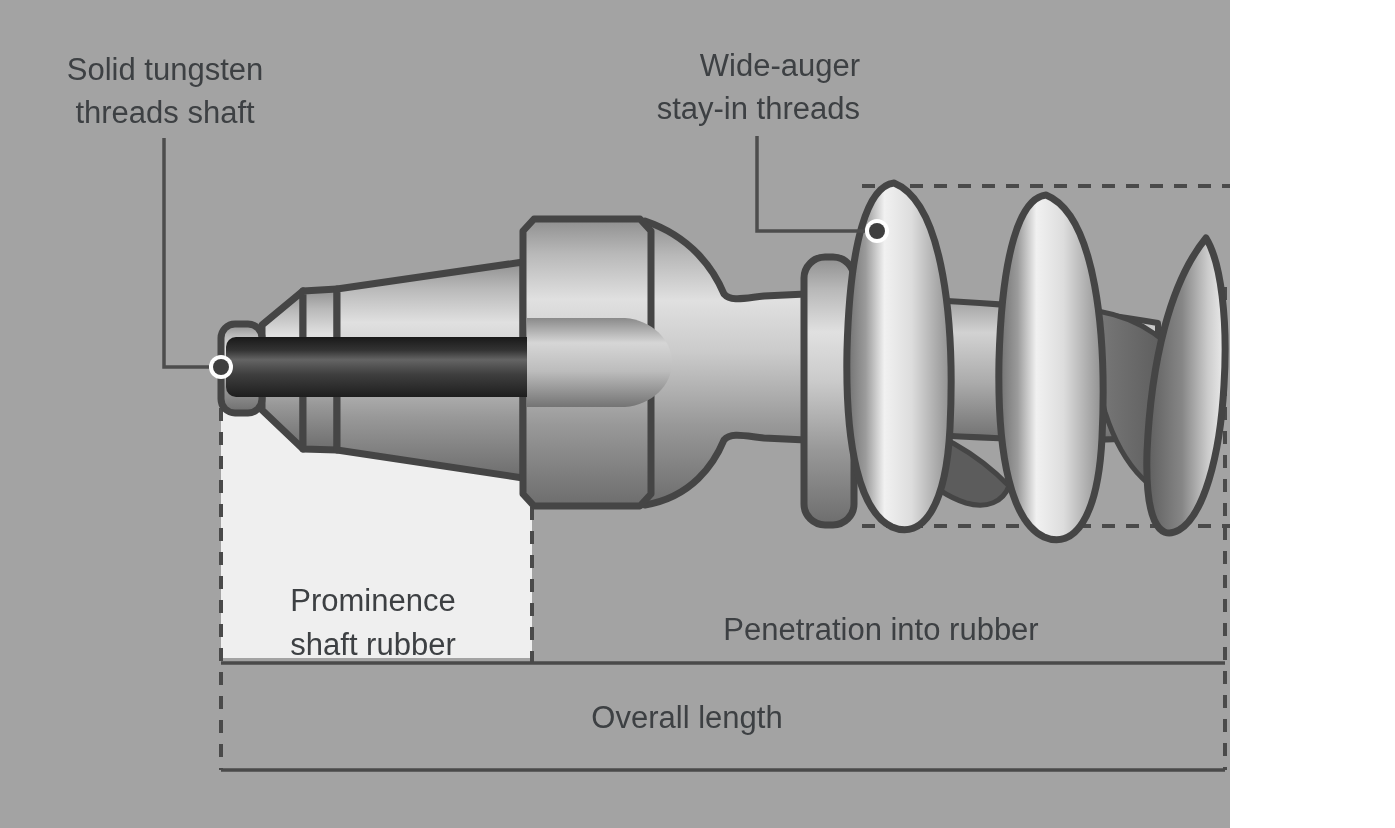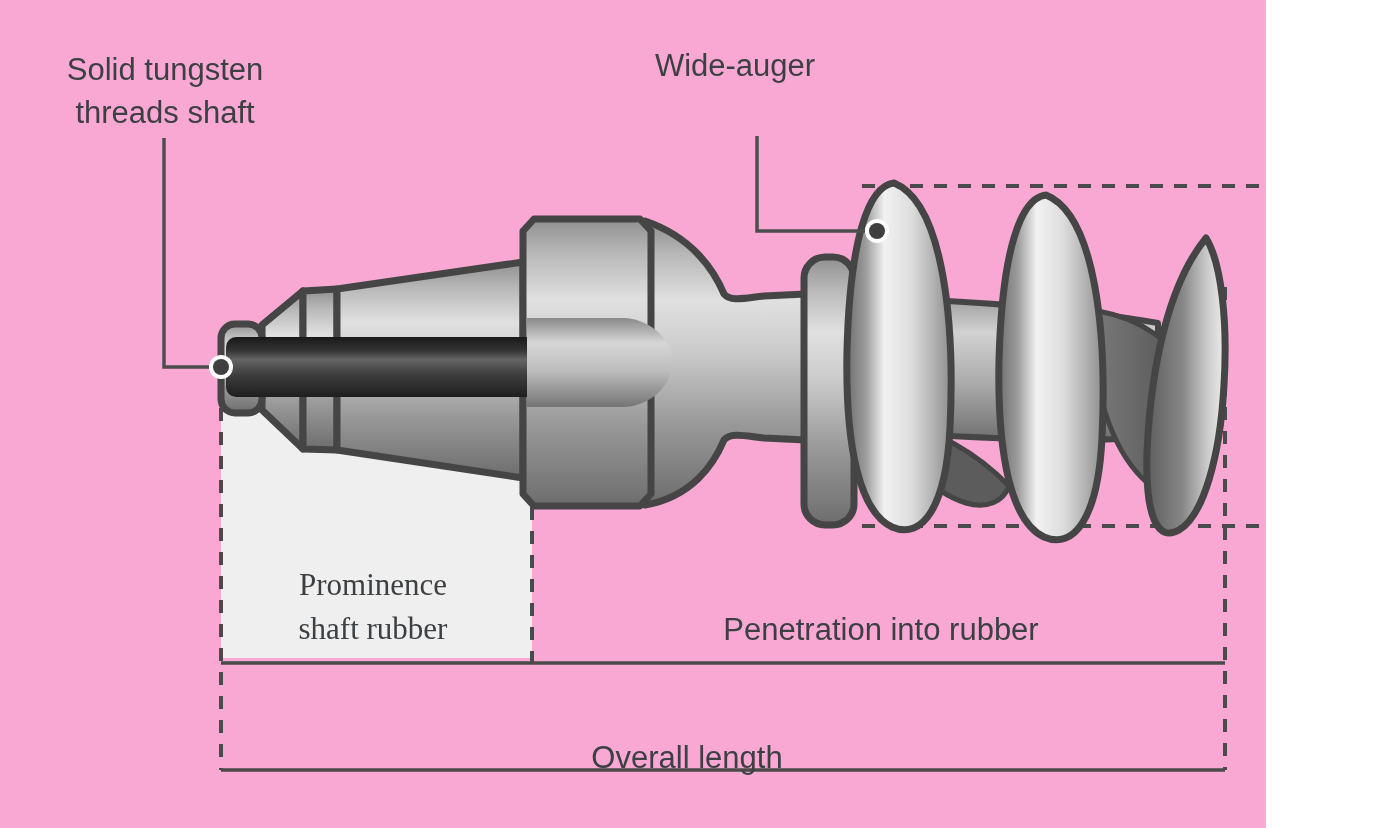--- a/index.html
+++ b/index.html
@@ -1,18 +1,18 @@
 <!DOCTYPE html>
 <html><head>
 <meta charset="utf-8">
 <style>
   html,body{margin:0;padding:0;background:#fff;}
   .canvas{
-    position:relative;width:1230px;height:828px;background:#f9a8d4;
-    font-family:"Liberation Sans",sans-serif;overflow:hidden;padding-left:36px;
+    position:relative;width:1230px;height:828px;background:#a3a3a3;
+    font-family:"Liberation Sans",sans-serif;overflow:hidden;
   }
   .canvas svg{position:absolute;left:0;top:0;}
   .lbl{
     position:absolute;color:#3d4043;font-size:31px;line-height:43px;
     text-align:center;white-space:nowrap;
   }
   .lbl-rot{
     transform:rotate(-90deg);transform-origin:center center;
     line-height:44px;
   }
@@ -131,28 +131,29 @@
       <circle cx="877" cy="231" r="12" fill="#ffffff"></circle>
       <circle cx="877" cy="231" r="8" fill="#3f3f3f"></circle>
     </g>
   </svg>
 
   <div class="lbl" style="left:40px;top:48px;width:250px;">
     <div>Solid tungsten</div>
     <div>threads shaft</div>
   </div>
 
-  <div class="lbl" style="left:610px;top:44px;width:250px;">
+  <div class="lbl" style="left:610px;top:44px;width:250px;text-align:right;">
     <div>Wide-auger</div>
+    <div>stay-in threads</div>
   </div>
 
   <div class="lbl lbl-rot" style="left:1245px;top:341px;width:160px;height:44px;">Width</div>
 
-  <div class="lbl" style="left:248px;top:563px;width:250px;line-height:44px;font-family:Liberation Serif, serif;">
+  <div class="lbl" style="left:248px;top:579px;width:250px;line-height:44px;">
     <div>Prominence</div>
     <div>shaft rubber</div>
   </div>
 
   <div class="lbl" style="left:681px;top:608px;width:400px;">Penetration into rubber</div>
 
-  <div class="lbl" style="left:487px;top:736px;width:400px;">Overall length</div>
+  <div class="lbl" style="left:487px;top:696px;width:400px;">Overall length</div>
 
 </div>
 
 </body></html>

